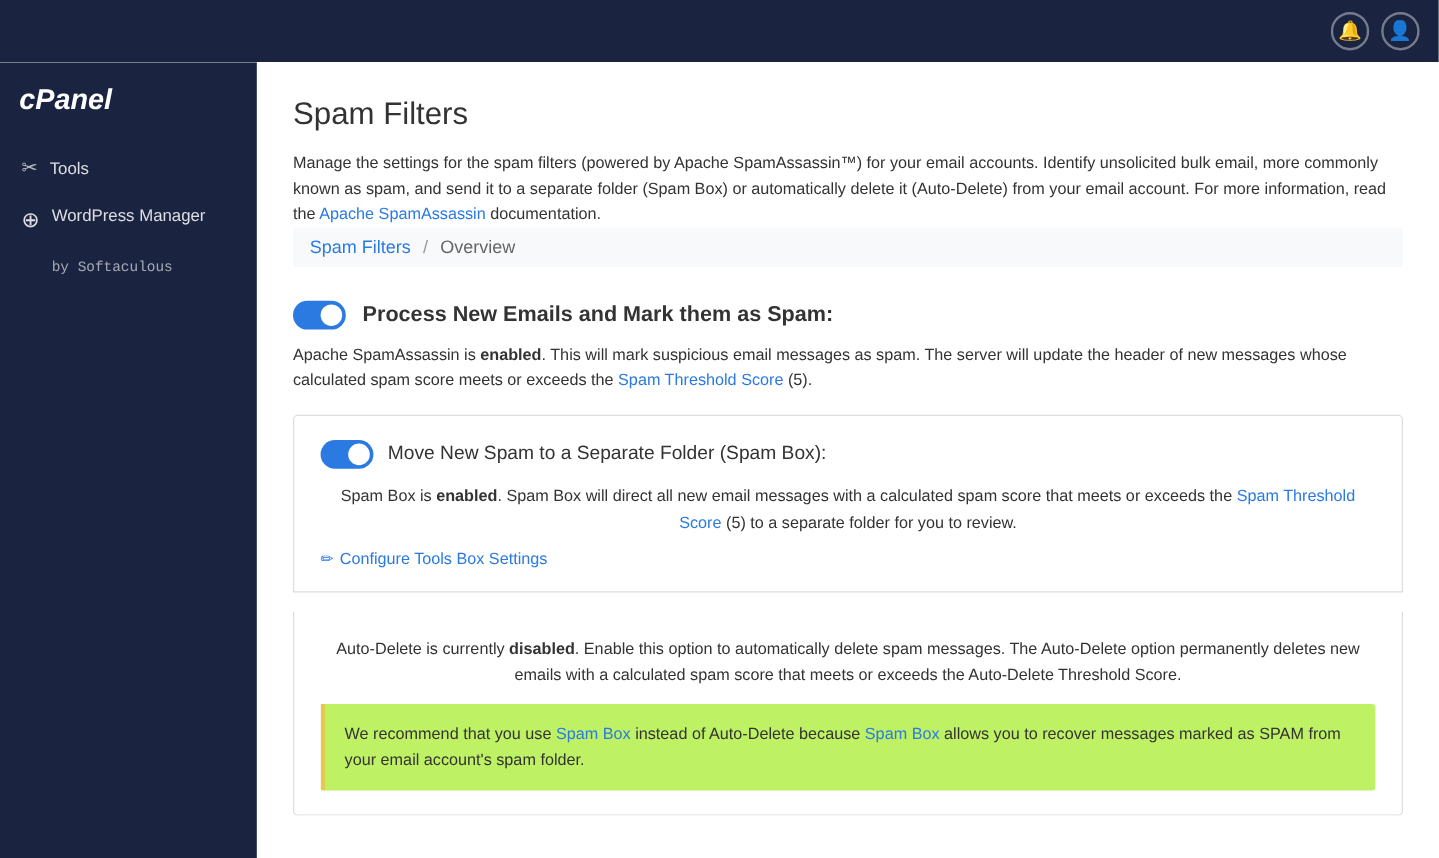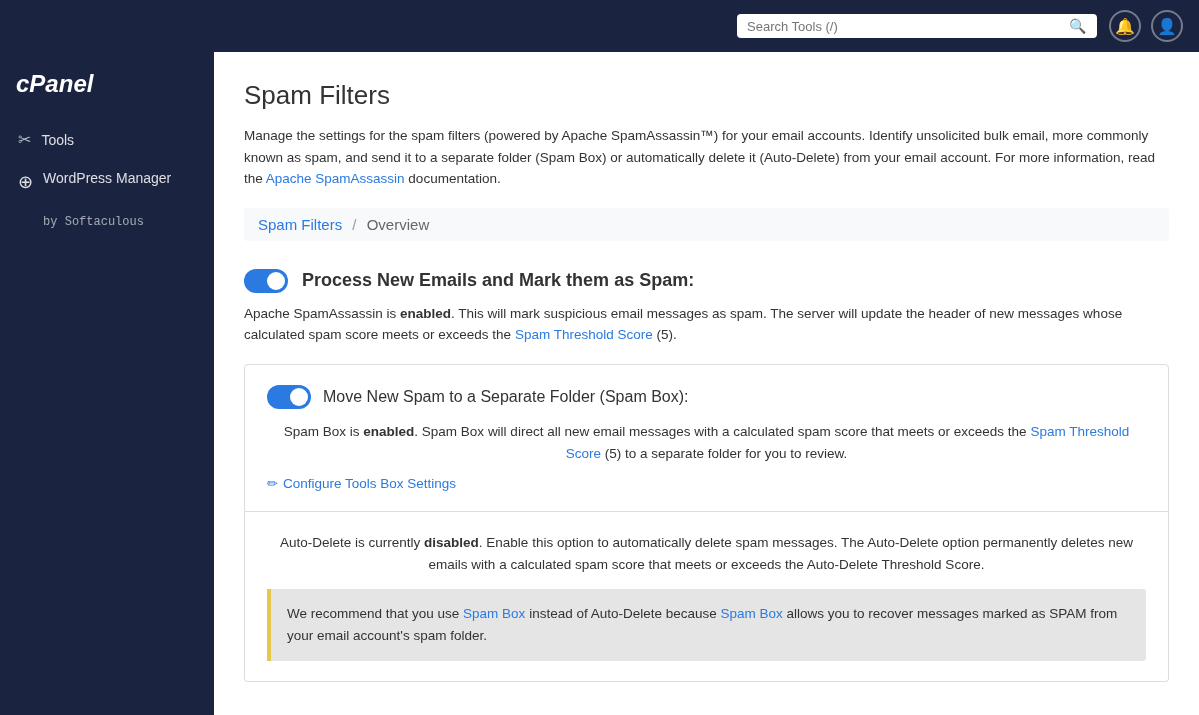--- a/index.html
+++ b/index.html
@@ -94,21 +94,20 @@
       font-size: 26px;
       font-weight: normal;
       color: #333;
       margin-bottom: 14px;
     }
     .page-description {
       font-size: 13.5px;
       color: #333;
       line-height: 1.6;
       max-width: 940px;
-      margin-bottom: 18px;
     }
     .page-description a { color: #2a7ae2; text-decoration: none; }
 
     
     .breadcrumb {
       font-size: 15px;
       color: #666;
       margin-bottom: 28px;
       background: #f8f9fb;
       padding: 8px 14px;
@@ -161,21 +160,21 @@
       margin-bottom: 18px;
     }
     .section-description a { color: #2a7ae2; text-decoration: none; }
     .section-description strong { font-weight: bold; }
 
     
     .card {
       border: 1px solid #ddd;
       border-radius: 4px;
       padding: 20px 22px;
-      margin-bottom: 0;
+      margin-bottom: 16px;
     }
     .card + .card {
       border-top: none;
       border-radius: 0 0 4px 4px;
     }
     .card:first-of-type { border-radius: 4px 4px 0 0; }
 
     .card-header {
       display: flex;
       align-items: center;
@@ -204,21 +203,21 @@
       color: #2a7ae2;
       text-decoration: none;
       font-size: 13.5px;
       margin-top: 12px;
       cursor: pointer;
     }
     .configure-link .pencil-icon { font-size: 13px; }
 
     
     .warning-box {
-      background: #e5e5e5;
+      background: #bef264;
       border-left: 4px solid #e6c84b;
       padding: 14px 16px;
       font-size: 13.5px;
       color: #333;
       line-height: 1.6;
       margin-top: 14px;
       border-radius: 0 3px 3px 0;
     }
     .warning-box a { color: #2a7ae2; text-decoration: none; }
 
@@ -230,24 +229,20 @@
       display: flex;
       align-items: center;
     }
     .logo-c { color: white; font-style: italic; font-weight: 900; font-size: 24px; }
     .logo-panel { color: white; font-style: italic; font-weight: 900; font-size: 24px; }
   </style>
 </head>
 <body>
 
 <div class="header">
-  <div class="header-search">
-    <input type="text" placeholder="Search Tools (/)" style="">
-    <span class="header-search-icon">🔍</span>
-  </div>
   <div class="header-icons">
     <div class="header-icon-btn">🔔</div>
     <div class="header-icon-btn">👤</div>
   </div>
 </div>
 
 <div class="layout">
 
   <div class="sidebar">
     <div class="logo-wrap">

